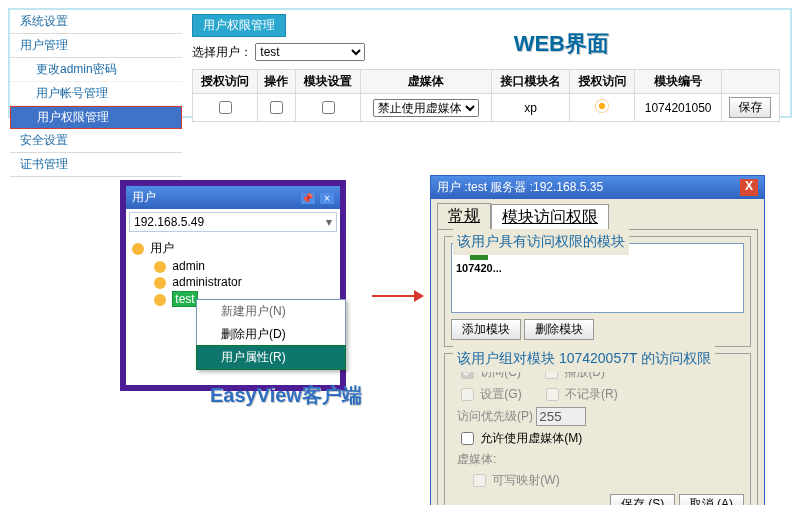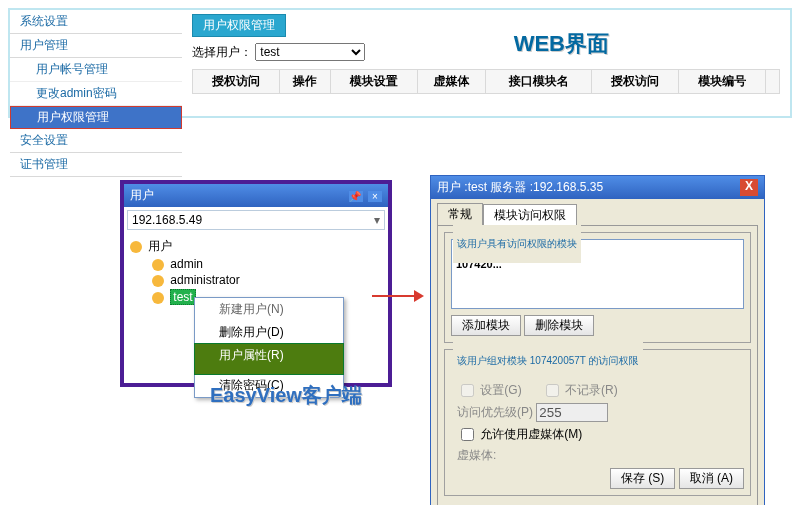--- a/index.html
+++ b/index.html
@@ -100,22 +100,22 @@
     display: inline-block;
     width: 14px; height: 14px;
     background: radial-gradient(circle, #ffb020 40%, #fff 41%);
     border: 1px dotted #f6a21b;
     border-radius: 50%;
   }
   
   .ev-window {
     position: absolute;
     top: 180px; left: 120px;
-    width: 272px;
-    border: 4px solid #4c1d95;
+    width: 226px;
+    border: 6px solid #4c1d95;
   }
   .titlebar {
     background: linear-gradient(#4f8de6,#2f63c0);
     color: #fff;
     padding: 3px 6px;
     font-size: 12px;
     display: flex;
     justify-content: space-between;
     align-items: center;
   }
@@ -169,25 +169,25 @@
     box-shadow: 2px 2px 4px rgba(0,0,0,0.3);
   }
   .ctx-item {
     padding: 3px 10px 3px 24px;
     font-size: 12px;
     cursor: pointer;
     color: #666;
   }
   .ctx-item.enabled { color: #000; }
   .ctx-item.hover {
-    background: #4d7c0f;
+    background: #0f766e;
     color: #fff;
     border: 1px solid #0a7a2e;
     margin: -1px;
-    padding: 3px 10px 10px 24px;
+    padding: 3px 10px 3px 24px;
   }
   
   .arrow {
     position: absolute;
     top: 295px; left: 372px;
     width: 50px; height: 2px;
     background: #d83a2f;
   }
   .arrow::after {
     content: '';
@@ -230,22 +230,23 @@
   .tabs {
     display: flex;
     margin: 4px 6px 0 6px;
     gap: 0;
   }
   .tab {
     border: 1px solid #999;
     border-bottom: none;
     padding: 2px 10px;
     background: #ece9d8;
-    font-size: 12px;
-    cursor: pointer;
+    font-size: 16px;
+    cursor: pointer;
+    text-decoration: underline;
   }
   .tab.active {
     background: #fff;
     position: relative;
     top: 1px;
   }
   .dlg-body {
     border: 1px solid #999;
     margin: 0 6px 6px 6px;
     background: #ece9d8;
@@ -255,22 +256,22 @@
     border: 1px solid #a0a0a0;
     padding: 6px;
     margin-bottom: 6px;
     position: relative;
   }
   .group-title {
     position: absolute;
     top: -8px; left: 8px;
     background: #ece9d8;
     color: #1b6aa5;
-    padding: 12px 4px;
-    font-size: 10px;
+    padding: 4px 4px;
+    font-size: 14px;
   }
   .module-list {
     background: #fff;
     border: 1px solid #7a9ac6;
     height: 70px;
     padding: 4px;
     font-size: 12px;
     font-weight: bold;
   }
   .module-chip {
@@ -283,34 +284,34 @@
     background: #2a8a2a;
     margin: 0 auto 2px auto;
   }
   .dlg-buttons { text-align: right; margin-top: 4px; }
   .dlg-buttons .btn, .group .btn { padding: 1px 10px; }
   .chk-row { margin: 3px 6px; }
   .chk-row input { vertical-align: middle; margin-right: 3px; }
   .chk-row.disabled { color: #888; }
   .indent { margin-left: 18px; }
   .spin {
-    width: 72px;
+    width: 50px;
     background: #eee;
     border: 1px solid #999;
   }
 </style>
 </head>
 <body>
 
 <div class="web-panel">
   <div class="sidebar">
     <div class="sidebar-item">系统设置</div>
     <div class="sidebar-item">用户管理</div>
+    <div class="sidebar-item sidebar-sub">更改admin密码</div>
     <div class="sidebar-item sidebar-sub">用户帐号管理</div>
-    <div class="sidebar-item sidebar-sub">更改admin密码</div>
     <div class="sidebar-sub active">用户权限管理</div>
     <div class="sidebar-item">安全设置</div>
     <div class="sidebar-item">证书管理</div>
   </div>
   <div class="main">
     <span class="section-title">用户权限管理</span>
     <span class="web-label">WEB界面</span>
     <div class="select-row">
       <span>选择用户：</span>
       <select>
@@ -322,20 +323,30 @@
           <tr>
         <th>授权访问</th>
         <th>操作</th>
         <th>模块设置</th>
         <th>虚媒体</th>
         <th>接口模块名</th>
         <th>授权访问</th>
         <th>模块编号</th>
         <th></th>
       </tr>
+      <tr>
+        <td><input type="checkbox" style=""></td>
+        <td><input type="checkbox" style=""></td>
+        <td><input type="checkbox" style=""></td>
+        <td><select><option>禁止使用虚媒体</option></select></td>
+        <td>xp</td>
+        <td><span class="gear-icon"></span></td>
+        <td>1074201050</td>
+        <td><button class="btn">保存</button></td>
+      </tr>
     </tbody>
       </table>
   </div>
 </div>
 
 <div class="ev-window">
   <div class="titlebar">
     <span>用户</span>
     <span class="ctrls">
       <span>📌</span>
@@ -360,21 +371,20 @@
       <span>administrator</span>
     </div>
     <div class="tree-item tree-sub">
       <span class="tree-icon"></span>
       <span class="tree-sel">test</span>
     </div>
     <div class="ctx-menu">
       <div class="ctx-item">新建用户(N)</div>
       <div class="ctx-item enabled">删除用户(D)</div>
       <div class="ctx-item hover">用户属性(R)</div>
-      <div class="ctx-item enabled">清除密码(C)</div>
     </div>
   </div>
 </div>
 
 <div class="arrow"></div>
 <div class="ev-label">EasyView客户端</div>
 
 <div class="dlg">
   <div class="dlg-title">
     <span>用户 :test 服务器 :192.168.5.35</span>
@@ -416,20 +426,24 @@
       </div>
       <div class="chk-row disabled">
         <span>访问优先级(P)</span>
         <input class="spin" disabled="" value="255" style="">
       </div>
       <div class="chk-row">
         <input type="checkbox" style="">
         <span>允许使用虚媒体(M)</span>
       </div>
       <div class="chk-row disabled">虚媒体:</div>
+      <div class="chk-row disabled indent">
+        <input type="checkbox" disabled="" style="">
+        <span>可写映射(W)</span>
+      </div>
       <div class="dlg-buttons">
         <button class="btn">保存 (S)</button>
         <button class="btn">取消 (A)</button>
       </div>
     </div>
   </div>
 
 </div>
 
 </body></html>

